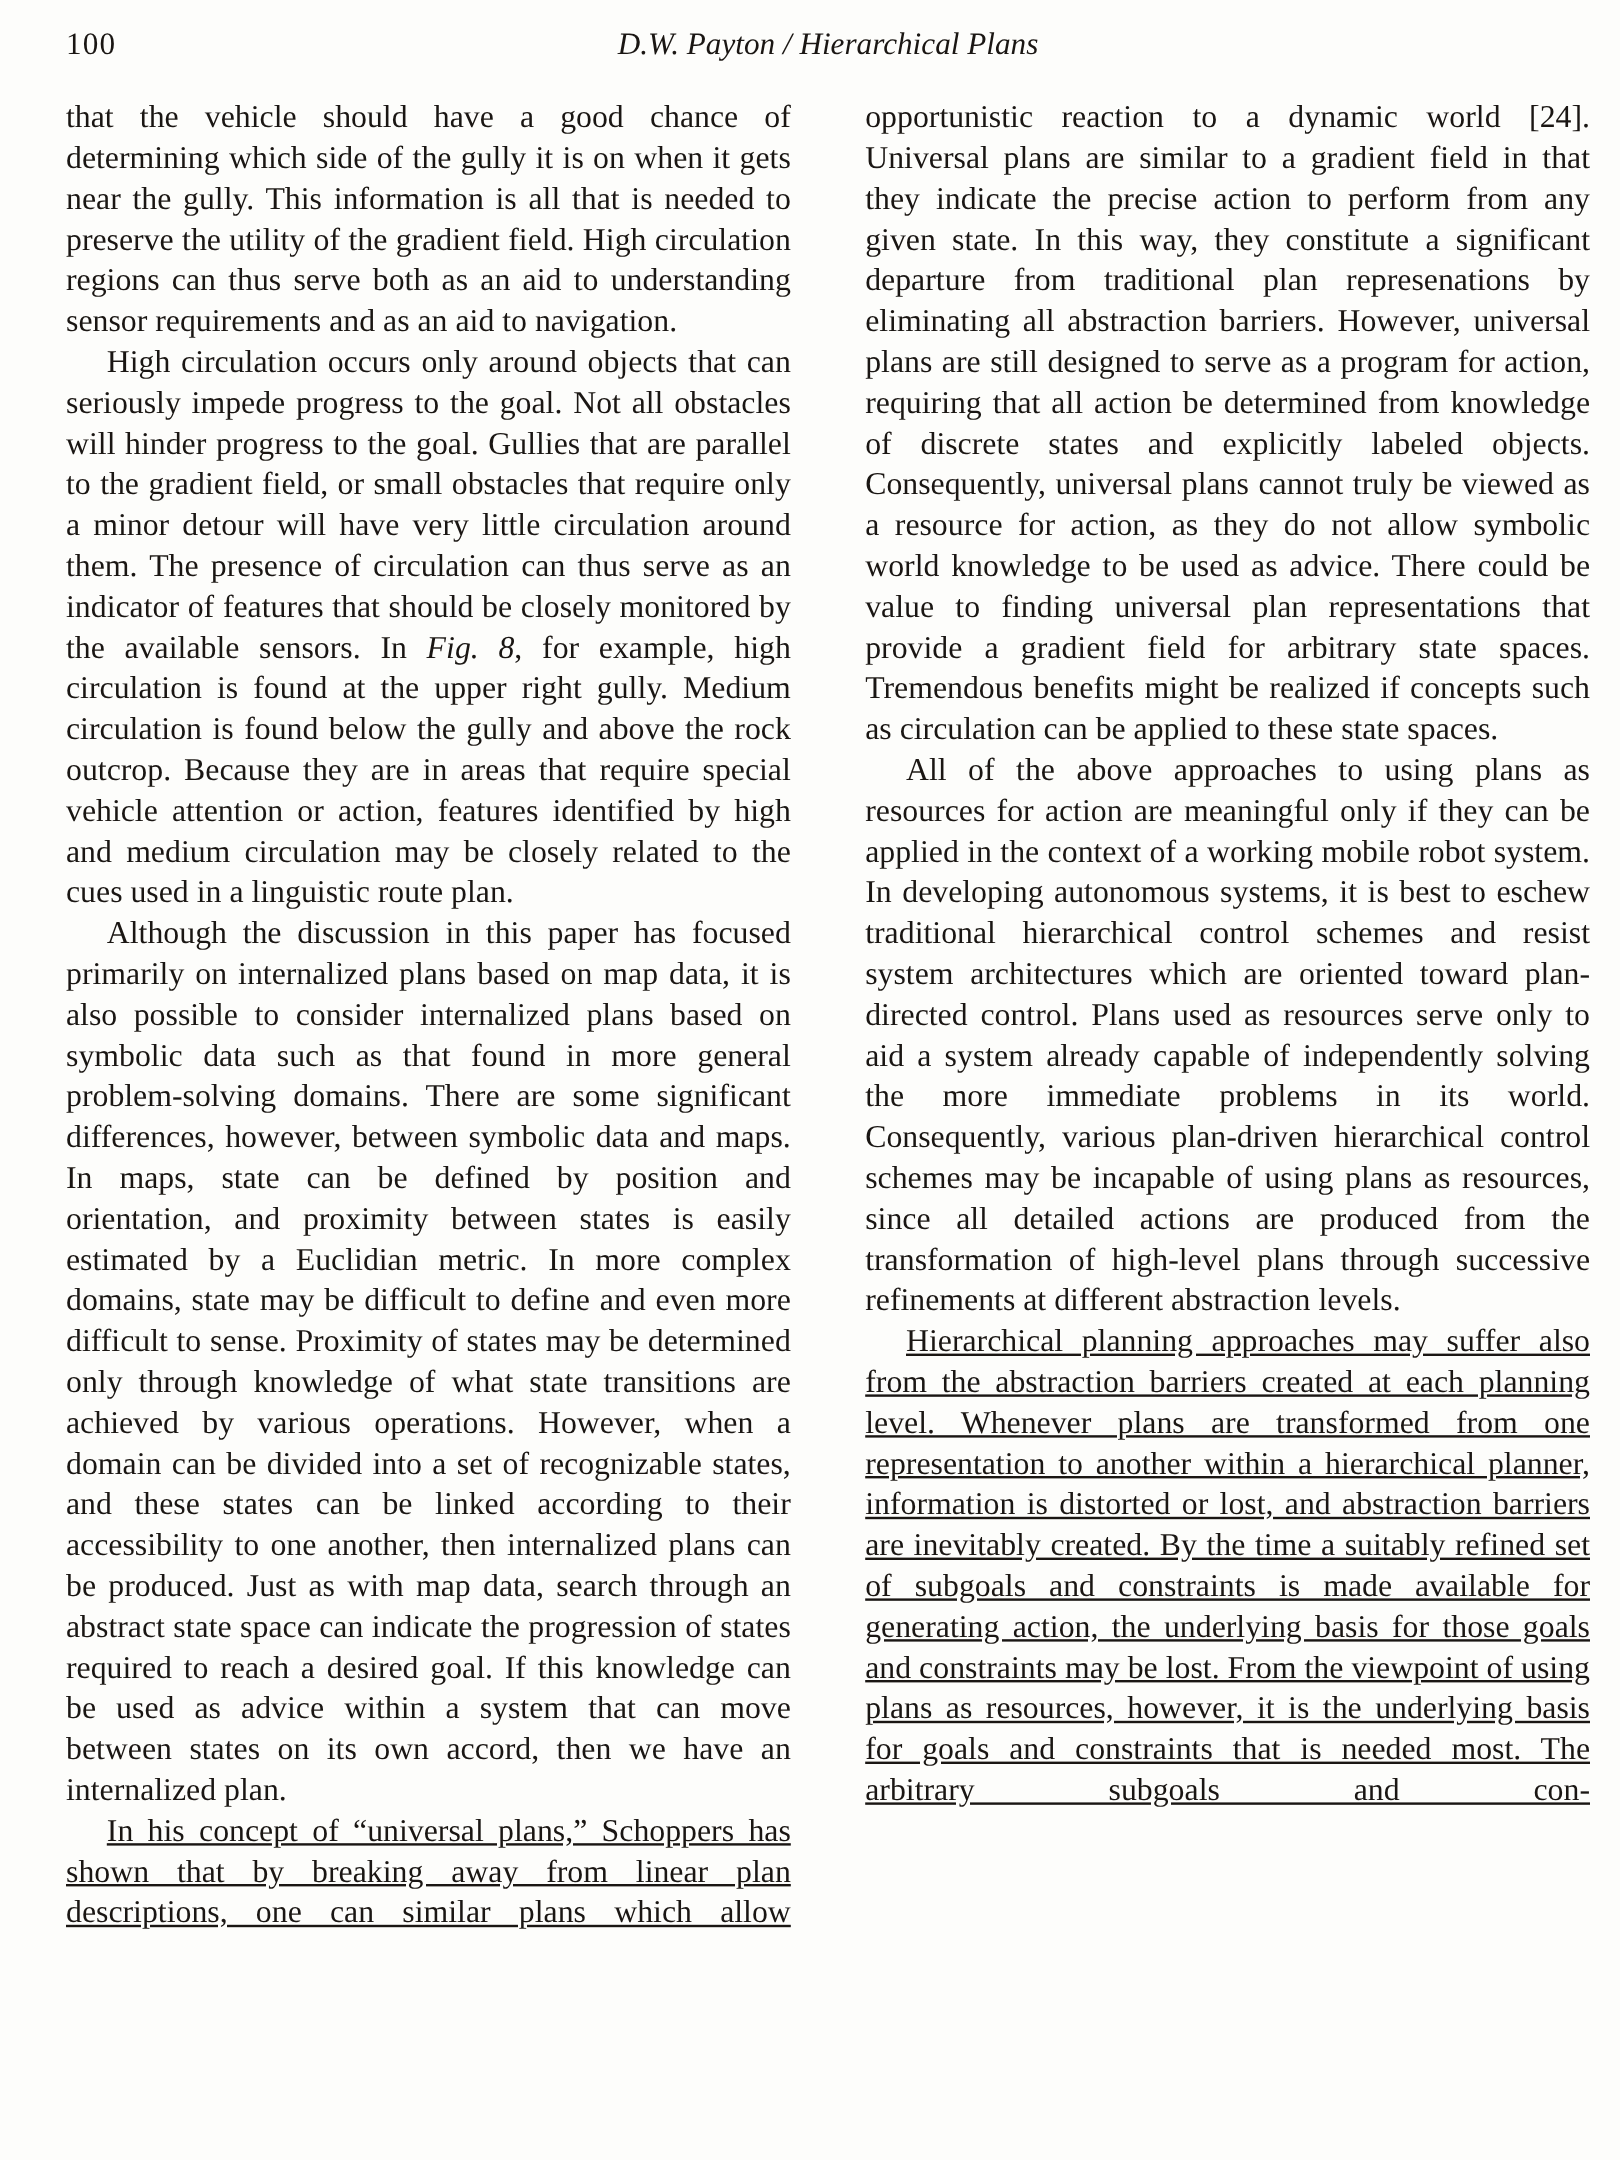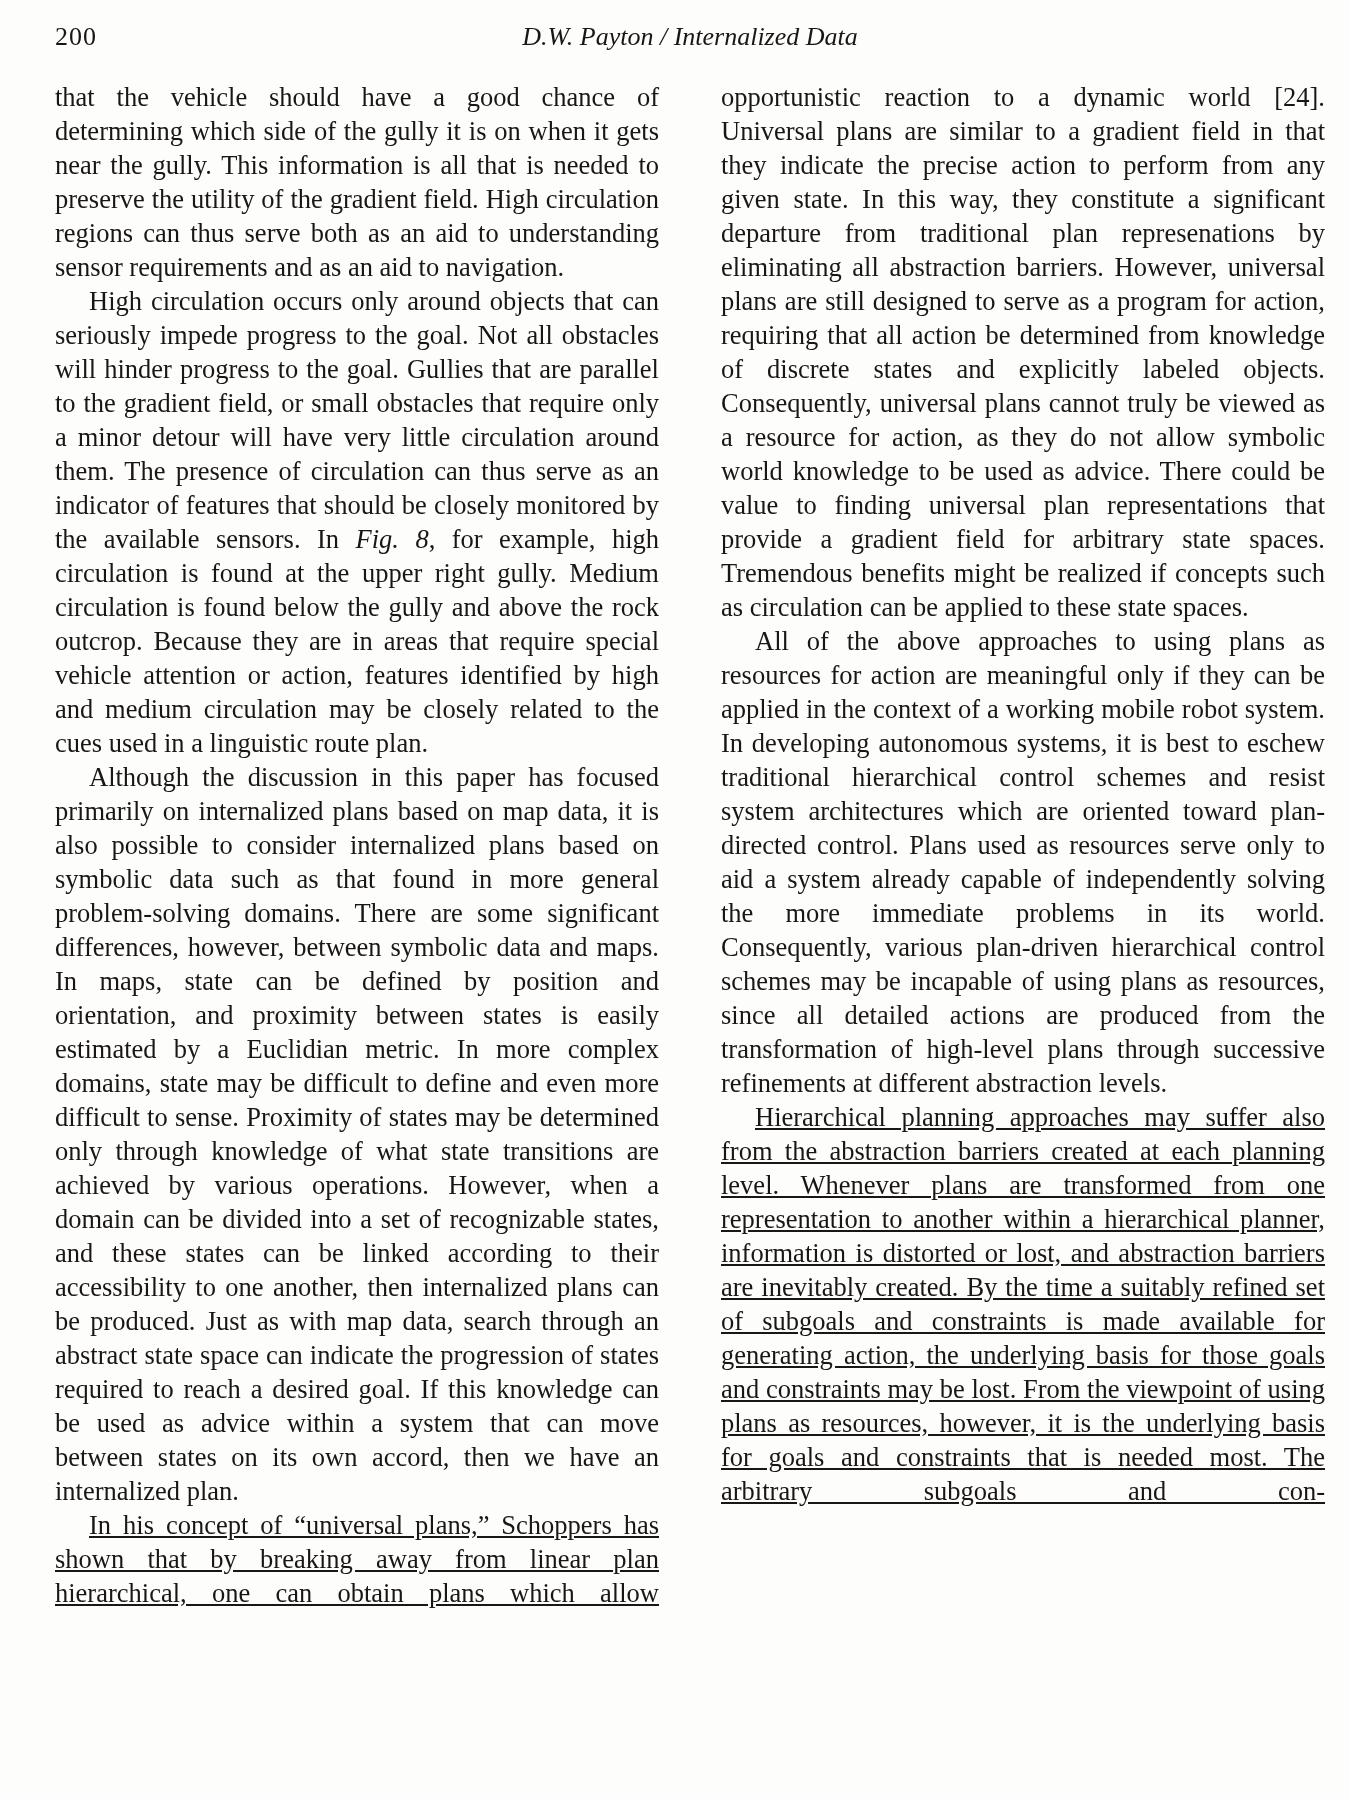--- a/index.html
+++ b/index.html
@@ -64,31 +64,31 @@
     margin-bottom: 44px;
     text-align: left;
   }
 </style>
 </head>
 <body>
 
 <div class="page">
 
   <div class="running-header">
-    <span class="pageno">200</span>
-    <span class="runhead">D.W. Payton / Internalized Data</span>
+    <span class="pageno">100</span>
+    <span class="runhead">D.W. Payton / Hierarchical Plans</span>
   </div>
 
   <div class="columns">
 
     <div class="col">
       <p class="noindent">that the vehicle should have a good chance of determining which side of the gully it is on when it gets near the gully. This information is all that is needed to preserve the utility of the gradient field. High circulation regions can thus serve both as an aid to understanding sensor requirements and as an aid to navigation.</p>
       <p><span>High circulation occurs only around objects that can seriously impede progress to the goal. Not all obstacles will hinder progress to the goal. Gullies that are parallel to the gradient field, or small obstacles that require only a minor detour will have very little circulation around them. The presence of circulation can thus serve as an indicator of features that should be closely monitored by the available sensors. In </span><span class="figref">Fig. 8</span><span>, for example, high circulation is found at the upper right gully. Medium circulation is found below the gully and above the rock outcrop. Because they are in areas that require special vehicle attention or action, features identified by high and medium circulation may be closely related to the cues used in a linguistic route plan.</span></p>
       <p>Although the discussion in this paper has focused primarily on internalized plans based on map data, it is also possible to consider internalized plans based on symbolic data such as that found in more general problem-solving domains. There are some significant differences, however, between symbolic data and maps. In maps, state can be defined by position and orientation, and proximity between states is easily estimated by a Euclidian metric. In more complex domains, state may be difficult to define and even more difficult to sense. Proximity of states may be determined only through knowledge of what state transitions are achieved by various operations. However, when a domain can be divided into a set of recognizable states, and these states can be linked according to their accessibility to one another, then internalized plans can be produced. Just as with map data, search through an abstract state space can indicate the progression of states required to reach a desired goal. If this knowledge can be used as advice within a system that can move between states on its own accord, then we have an internalized plan.</p>
-      <p class="runover">In his concept of “universal plans,” Schoppers has shown that by breaking away from linear plan hierarchical, one can obtain plans which allow</p>
+      <p class="runover">In his concept of “universal plans,” Schoppers has shown that by breaking away from linear plan descriptions, one can similar plans which allow</p>
     </div>
 
     <div class="col">
       <p class="noindent">opportunistic reaction to a dynamic world [24]. Universal plans are similar to a gradient field in that they indicate the precise action to perform from any given state. In this way, they constitute a significant departure from traditional plan represenations by eliminating all abstraction barriers. However, universal plans are still designed to serve as a program for action, requiring that all action be determined from knowledge of discrete states and explicitly labeled objects. Consequently, universal plans cannot truly be viewed as a resource for action, as they do not allow symbolic world knowledge to be used as advice. There could be value to finding universal plan representations that provide a gradient field for arbitrary state spaces. Tremendous benefits might be realized if concepts such as circulation can be applied to these state spaces.</p>
       <p>All of the above approaches to using plans as resources for action are meaningful only if they can be applied in the context of a working mobile robot system. In developing autonomous systems, it is best to eschew traditional hierarchical control schemes and resist system architectures which are oriented toward plan-directed control. Plans used as resources serve only to aid a system already capable of independently solving the more immediate problems in its world. Consequently, various plan-driven hierarchical control schemes may be incapable of using plans as resources, since all detailed actions are produced from the transformation of high-level plans through successive refinements at different abstraction levels.</p>
       <p class="runover">Hierarchical planning approaches may suffer also from the abstraction barriers created at each planning level. Whenever plans are transformed from one representation to another within a hierarchical planner, information is distorted or lost, and abstraction barriers are inevitably created. By the time a suitably refined set of subgoals and constraints is made available for generating action, the underlying basis for those goals and constraints may be lost. From the viewpoint of using plans as resources, however, it is the underlying basis for goals and constraints that is needed most. The arbitrary subgoals and con-</p>
     </div>
 
   </div>
 </div>

